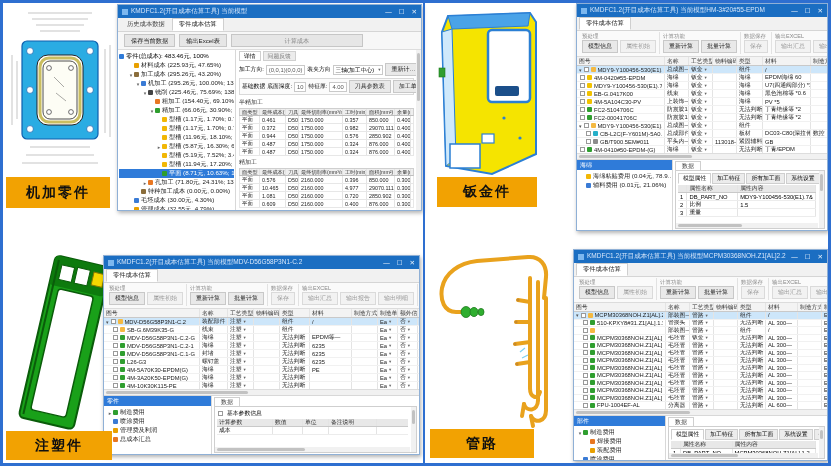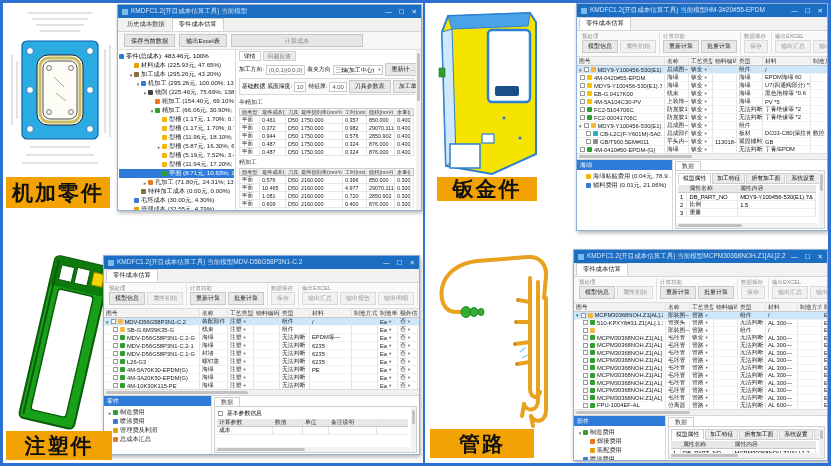--- a/index.html
+++ b/index.html
@@ -3,21 +3,21 @@
 <meta charset="utf-8">
 <style>
   *{box-sizing:border-box;margin:0;padding:0}
   html,body{width:831px;height:466px;overflow:hidden;background:#fff;
     font-family:"Liberation Sans","DejaVu Sans",sans-serif;}
   body{position:relative}
   .frame{position:absolute;inset:0;border:3px solid #2e6fd0;pointer-events:none;z-index:50}
   .vdivider{position:absolute;left:423px;top:0;width:2px;height:466px;background:#2e6fd0;z-index:40}
 
   .part-label{position:absolute;background:#f2a202;color:#101010;font-weight:bold;
-    display:flex;align-items:center;justify-content:center;font-size:21px;letter-spacing:2px;z-index:30}
+    display:flex;align-items:center;justify-content:center;font-size:14px;letter-spacing:2px;z-index:30}
 
   .cad{position:absolute;z-index:5}
 
   
   .win{position:absolute;background:#fff;border:1px solid #8fb0d6;box-shadow:1px 2px 4px rgba(0,0,0,.3);
     display:flex;flex-direction:column;z-index:20;overflow:hidden}
   .tbar{flex:0 0 13px;background:#1b6ec2;color:#d6e6fa;display:flex;align-items:center;padding:0 4px;font-size:6.5px;white-space:nowrap}
   .tbar .ttl{flex:1;overflow:hidden}
   .wbtns{display:flex;gap:7px;font-size:6.5px;color:#eaf2fc}
   .tabs{flex:0 0 11px;display:flex;background:#f1f1f1;border-bottom:1px solid #d5d5d5;align-items:flex-end;padding-left:2px}
@@ -171,21 +171,21 @@
   </g>
   <g fill="#c98a2a">
       <circle cx="86" cy="60" r="1.6"></circle>
       <circle cx="84" cy="82" r="1.6"></circle>
       <circle cx="83" cy="104" r="1.6"></circle>
       <circle cx="85" cy="124" r="1.6"></circle>
     </g>
 </svg>
 
 <div class="part-label" style="left:6px;top:177px;width:104px;height:31px">机加零件</div>
-<div class="part-label" style="left:437px;top:177px;width:100px;height:24px">钣金件</div>
+<div class="part-label" style="left:437px;top:177px;width:100px;height:30px">钣金件</div>
 <div class="part-label" style="left:6px;top:431px;width:106px;height:29px">注塑件</div>
 <div class="part-label" style="left:430px;top:429px;width:104px;height:29px">管路</div>
 
 <div class="win" style="left:117px;top:4px;width:305px;height:207px">
   <div class="tbar">
     <span style="width:6px;height:6px;background:#7db8ef;margin-right:3px"></span>
     <span class="ttl">KMDFC1.2(开目成本估算工具) 当前模型</span>
     <span class="wbtns">
       <span>—</span>
       <span>☐</span>

